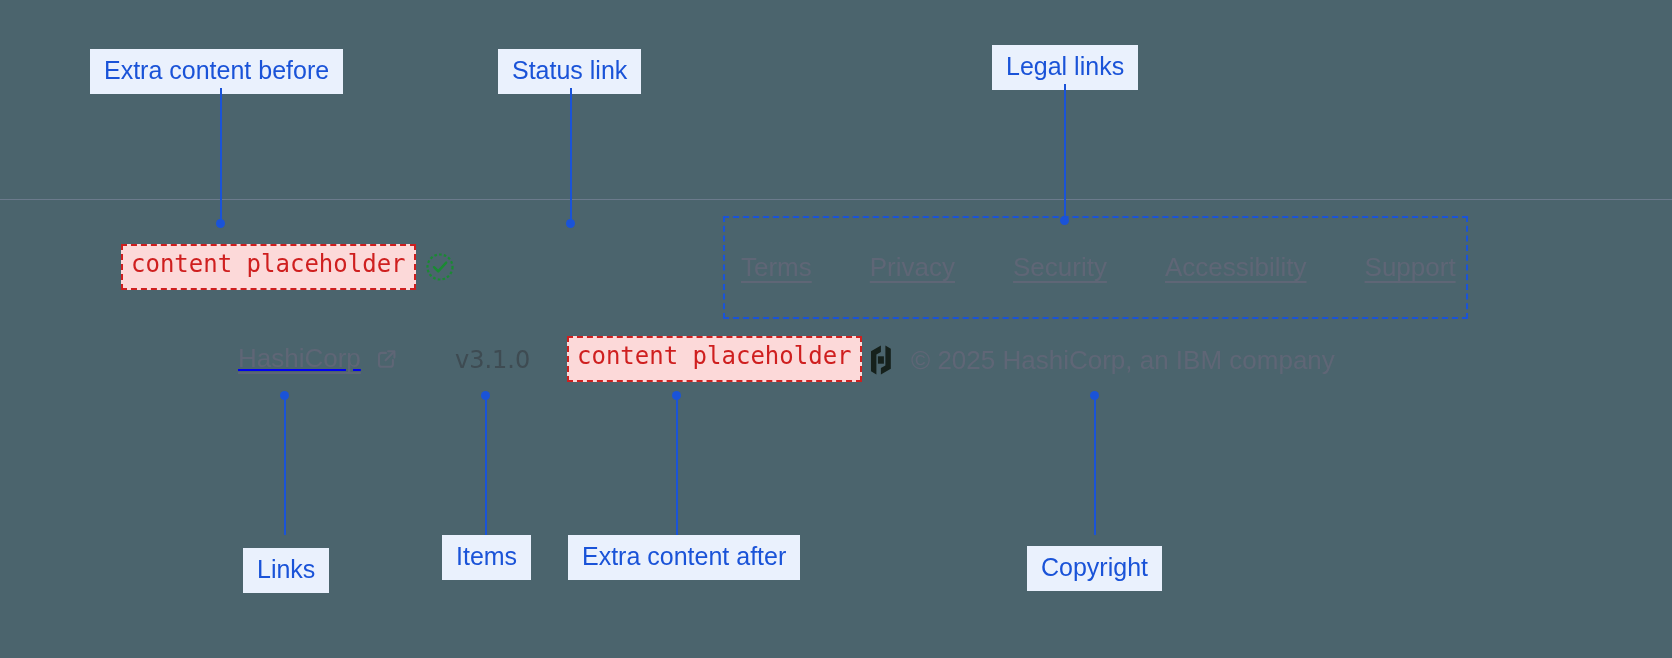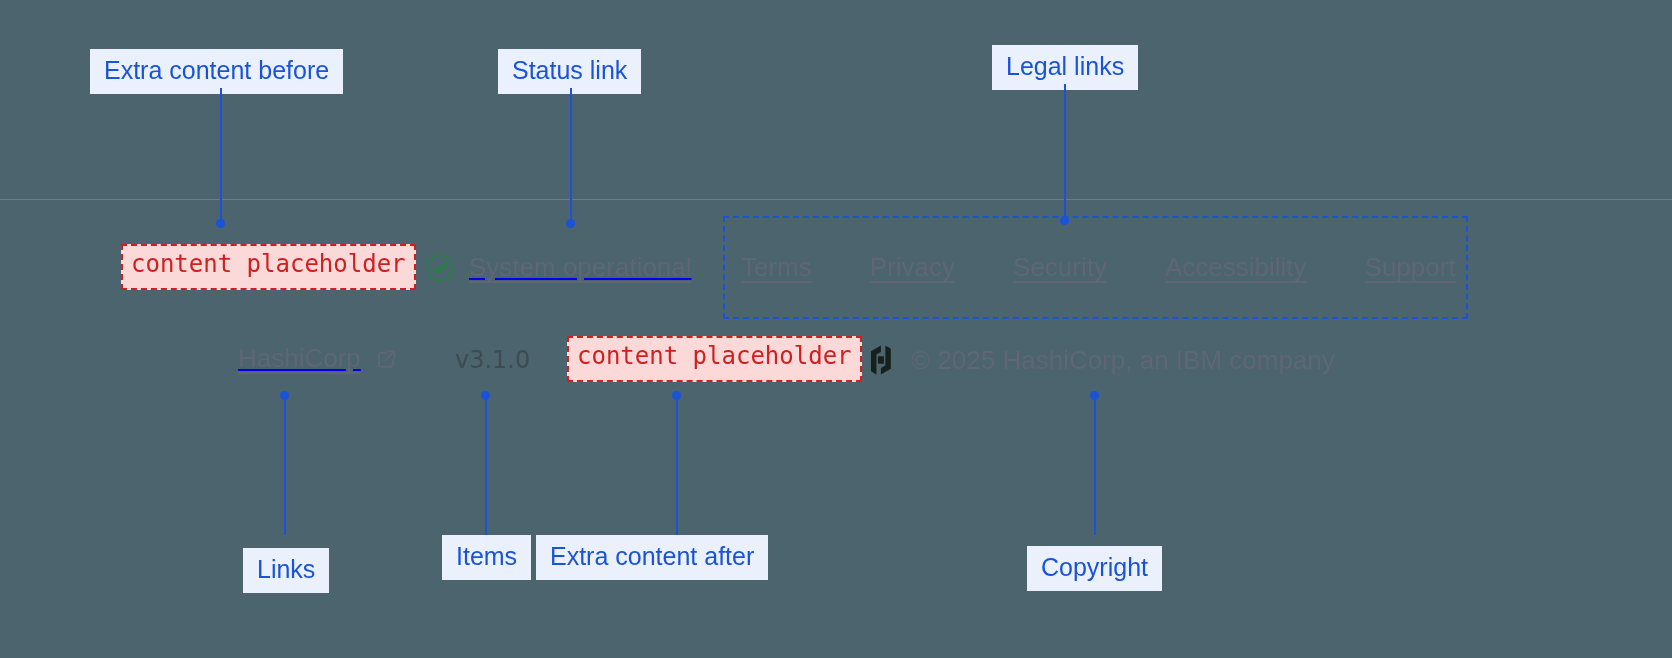--- a/index.html
+++ b/index.html
@@ -159,21 +159,20 @@
 
 <div class="placeholder ph-before">content placeholder</div>
 
 <a class="status-link" href="#">
   <span class="status-icon">
     <svg viewBox="0 0 30 30" width="30" height="30" aria-hidden="true">
       <circle cx="15" cy="15" r="12.5" fill="none" stroke="#1a8a33" stroke-width="2.2" stroke-dasharray="2.6 2.2"></circle>
       <path d="M9 15.2 L13.2 19.4 L21.2 10.6" fill="none" stroke="#1a8a33" stroke-width="2.4" stroke-linecap="round" stroke-linejoin="round"></path>
     </svg>
   </span>
-  <span class="status-text">System operational</span>
 </a>
 
 <div class="legal-group">
   <nav class="legal-links">
     <a class="legal-link" href="#">Terms</a>
     <a class="legal-link" href="#">Privacy</a>
     <a class="legal-link" href="#">Security</a>
     <a class="legal-link" href="#">Accessibility</a>
     <a class="legal-link" href="#">Support</a>
   </nav>
@@ -221,17 +220,17 @@
 <div class="ann-dot" style="left:280px; top:391px;"></div>
 <div class="ann-line" style="left:284px; top:396px; height:139px;"></div>
 <div class="ann-label" style="left:243px; top:504px;margin-top:44px;">Links</div>
 
 <div class="ann-dot" style="left:481px; top:391px;"></div>
 <div class="ann-line" style="left:485px; top:396px; height:139px;"></div>
 <div class="ann-label" style="left:442px; top:535px;">Items</div>
 
 <div class="ann-dot" style="left:672px; top:391px;"></div>
 <div class="ann-line" style="left:676px; top:396px; height:139px;"></div>
-<div class="ann-label" style="left:536px; top:535px;">Extra content after</div>
+<div class="ann-label" style="left:568px; top:535px;">Extra content after</div>
 
 <div class="ann-dot" style="left:1090px; top:391px;"></div>
 <div class="ann-line" style="left:1094px; top:396px; height:139px;"></div>
 <div class="ann-label" style="left:1027px; top:535px;margin-top:11px;">Copyright</div>
 
 </body></html>

